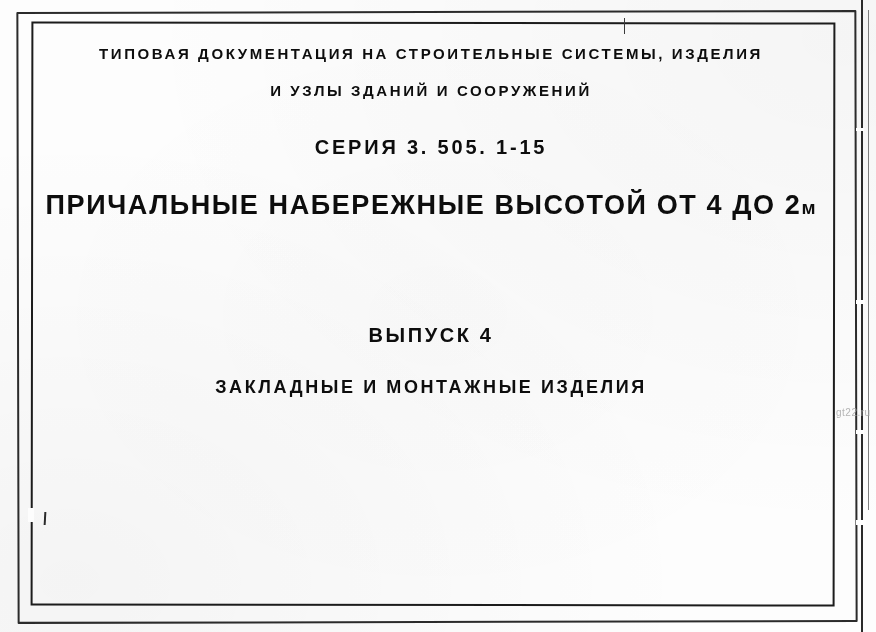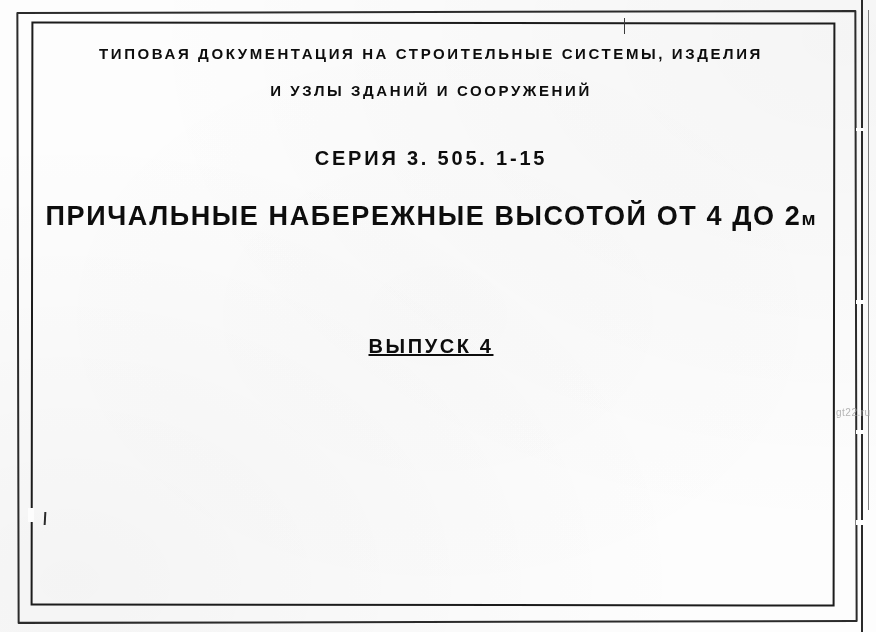--- a/index.html
+++ b/index.html
@@ -155,21 +155,21 @@
   .heading-small {
     font-size: 15px;
     font-weight: 700;
     letter-spacing: 2.6px;
     line-height: 25px;
   }
   .heading-small.l1 { margin-top: 19px; }
   .heading-small.l2 { margin-top: 12px; }
 
   .series {
-    margin-top: 44px;
+    margin-top: 33px;
     font-size: 20px;
     font-weight: 700;
     letter-spacing: 2.8px;
   }
 
   .title {
     margin-top: 31px;
     font-size: 27px;
     font-weight: 700;
     letter-spacing: 1.6px;
@@ -177,21 +177,20 @@
   .title .unit {
     font-size: 19px;
     letter-spacing: 1px;
   }
 
   .issue {
     margin-top: 103px;
     font-size: 20px;
     font-weight: 700;
     letter-spacing: 2.6px;
-    text-decoration: underline;
   }
 
   .subtitle {
     margin-top: 30px;
     font-size: 18px;
     font-weight: 700;
     letter-spacing: 2.6px;
   }
 
   
@@ -232,18 +231,19 @@
     <div class="line heading-small l2">И  УЗЛЫ  ЗДАНИЙ  И  СООРУЖЕНИЙ</div>
 
     <div class="line series">СЕРИЯ  3. 505. 1-15</div>
 
     <div class="line title">
       <span>ПРИЧАЛЬНЫЕ  НАБЕРЕЖНЫЕ  ВЫСОТОЙ ОТ 4 ДО 2</span><span class="unit">м</span>
     </div>
 
     <div class="line issue">ВЫПУСК 4</div>
 
+    <div class="line subtitle">ЗАКЛАДНЫЕ  И  МОНТАЖНЫЕ  ИЗДЕЛИЯ</div>
 
   </div>
 
   <div class="watermark">gt22.ru</div>
 
 </div>
 
 </body></html>

